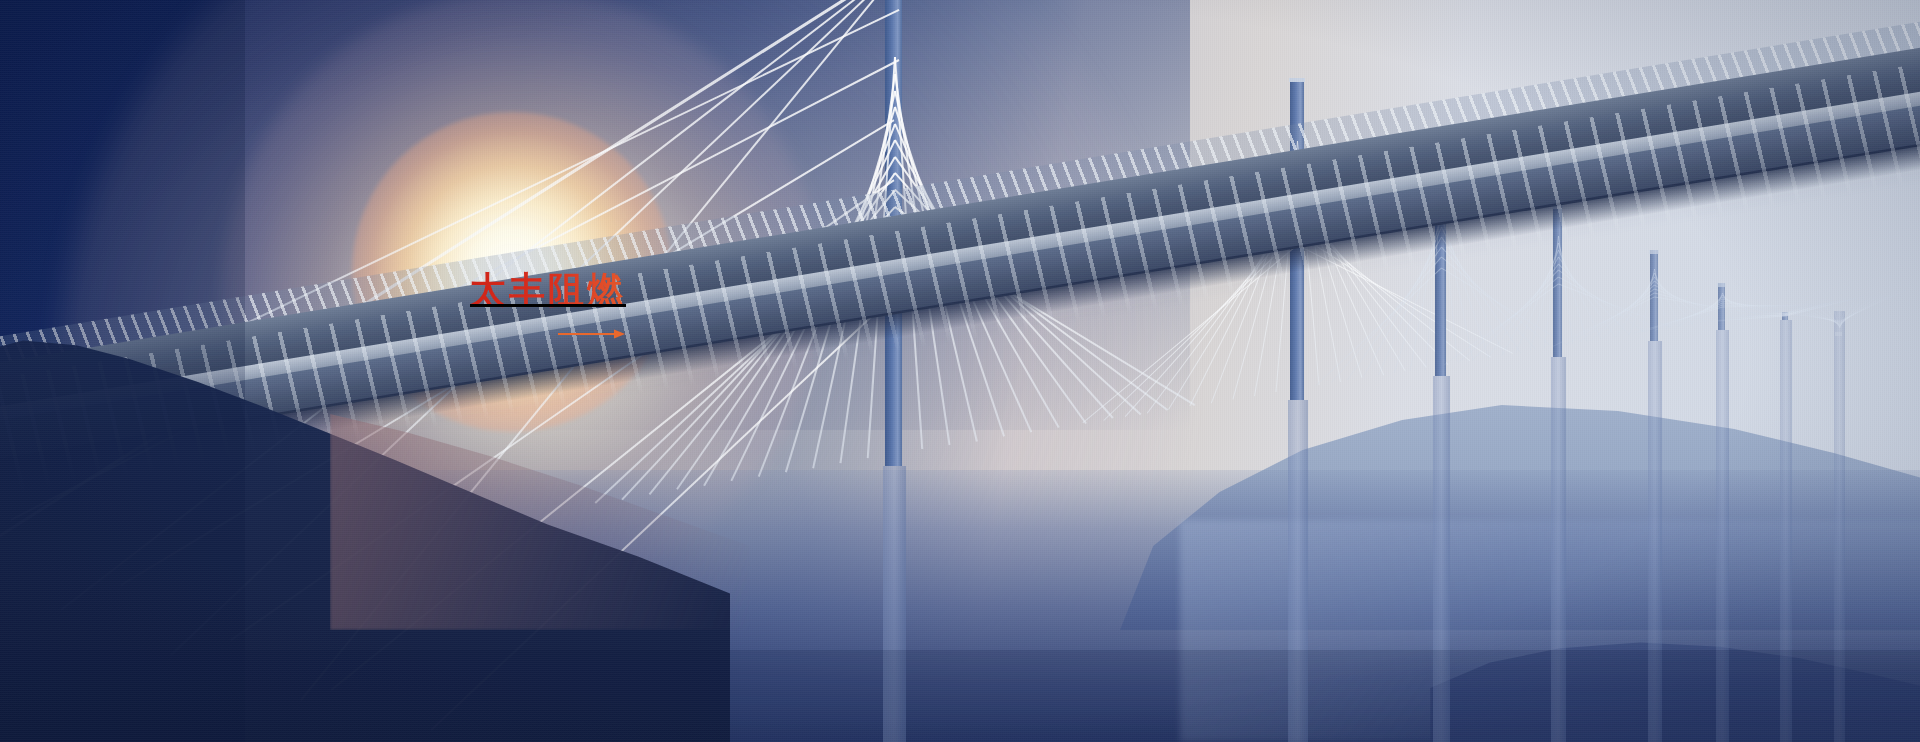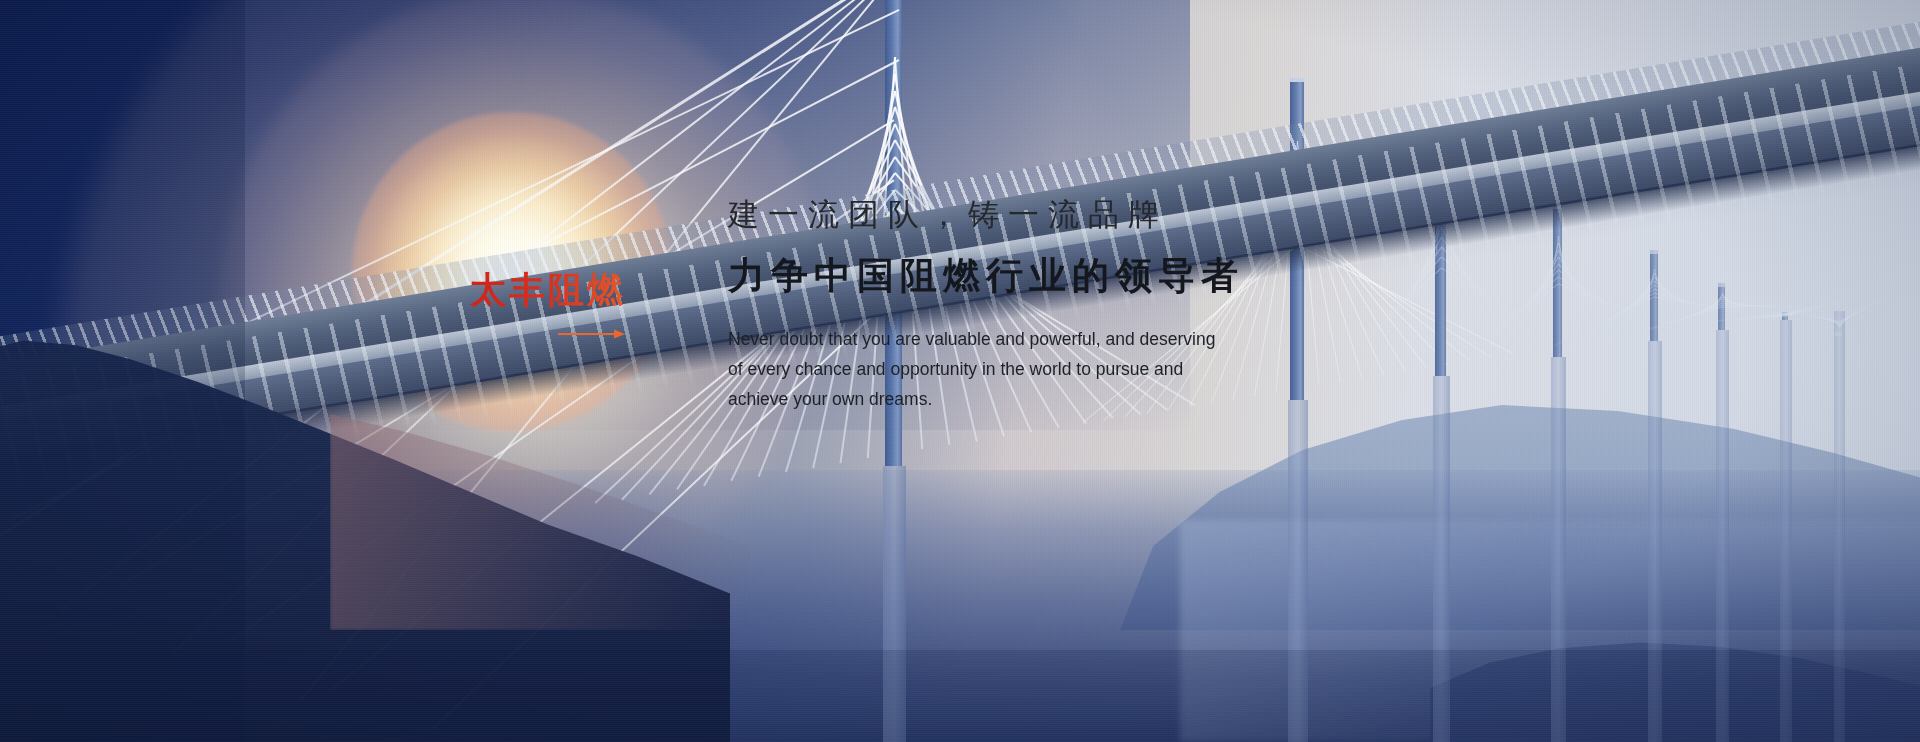--- a/index.html
+++ b/index.html
@@ -234,21 +234,21 @@
   .dither{
     position:absolute; inset:0;
     background-image:
       repeating-linear-gradient(0deg,rgba(255,255,255,.022) 0 1px,transparent 1px 2px),
       repeating-linear-gradient(90deg,rgba(0,0,0,.018) 0 1px,transparent 1px 2px);
     pointer-events:none;
   }
 
   
   .logo-block{
-    position:absolute; left:470px; top:268px; width:180px; height:80px;
+    position:absolute; left:470px; top:268px; width:180px; height:80px;text-decoration:underline;
   }
   .logo-text{
     font-family:"DejaVu Sans","Liberation Sans",sans-serif;
     font-weight:700;
     font-size:36px;
     line-height:44px;
     letter-spacing:3px;
     color:#d42b1e;
     background:linear-gradient(95deg,#cf2317 0%,#d8301f 45%,#e2512a 78%,#e86a2d 100%);
     -webkit-background-clip:text;
@@ -511,23 +511,14 @@
   <div class="dither"></div>
 
   <div class="logo-block">
     <div class="logo-text">太丰阻燃</div>
     <svg class="logo-arrow" viewBox="0 0 68 12">
       <line x1="0" y1="6" x2="60" y2="6" stroke="#e8682d" stroke-width="2.2"></line>
       <path d="M56 1.6 L67 6 L56 10.4 Z" fill="#e8682d"></path>
     </svg>
   </div>
 
-  <div class="copy">
-    <div class="headline-1">建一流团队，铸一流品牌</div>
-    <div class="headline-2">力争中国阻燃行业的领导者</div>
-    <div class="subcopy">
-      <span>Never doubt that you are valuable and powerful, and deserving</span>
-      <span> of every chance and opportunity in the world to pursue and</span>
-      <span>achieve your own dreams.</span>
-    </div>
-  </div>
 
 </div>
 
 </body></html>

